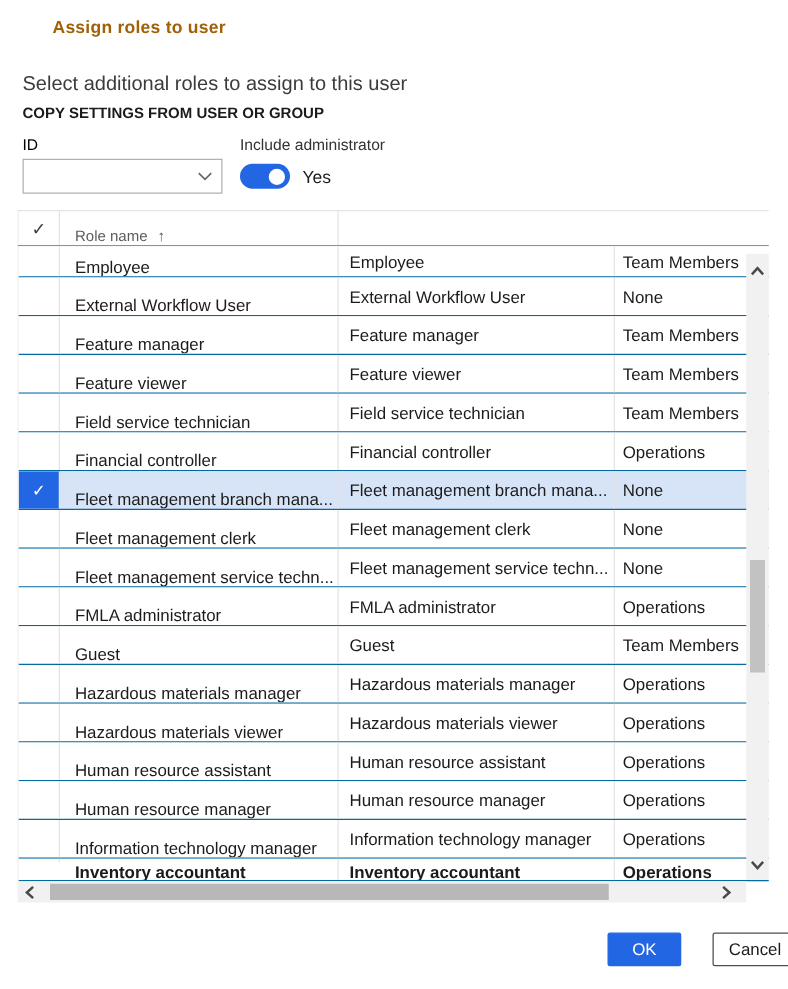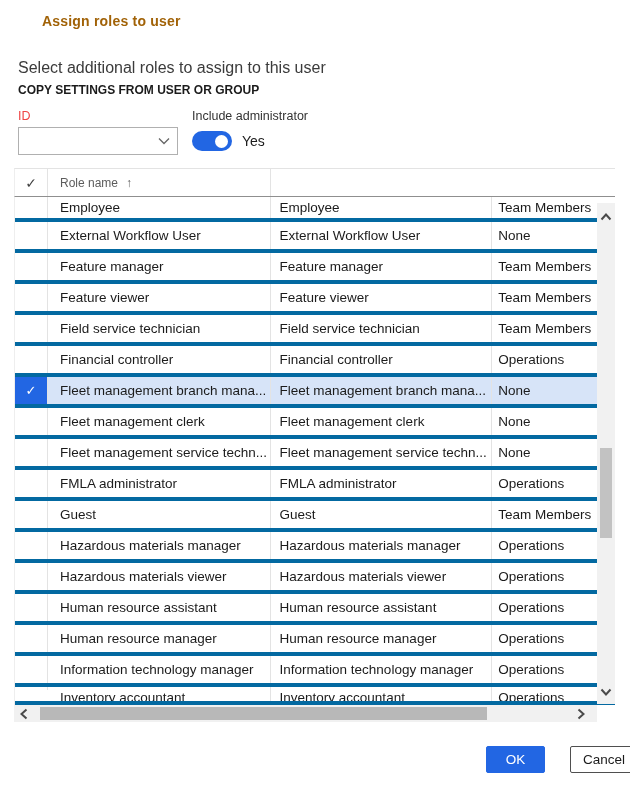--- a/index.html
+++ b/index.html
@@ -3,44 +3,44 @@
 <meta charset="utf-8">
 <style>
   * { margin:0; padding:0; box-sizing:border-box; }
   html,body { width:630px; height:791px; background:#fff; font-family:"Liberation Sans", sans-serif; overflow:hidden; }
   .abs { position:absolute; }
 
   .dlg-title { left:18px; top:13px; font-size:14px; font-weight:600; color:#a16207; letter-spacing:.2px;margin-left:24px; }
   .dlg-subtitle { left:18px; top:59px; font-size:16px; color:#3b3b3b; }
   .section-heading { left:18px; top:83px; font-size:12px; font-weight:700; color:#1b1b1b; }
 
-  .id-label { left:18px; top:109px; font-size:12.5px; color:#ef4444; }
+  .id-label { left:18px; top:109px; font-size:12.5px; color:#000000; }
   .combobox { left:18px; top:127px; width:160px; height:28px; border:1px solid #b0b0b0; background:#fff; cursor:pointer; }
   .combobox input { position:absolute; left:6px; top:2px; width:128px; height:22px; border:none; outline:none; font-size:13px; font-family:inherit; }
   .combobox .chev { position:absolute; right:7px; top:9px; }
 
   .incl-label { left:192px; top:109px; font-size:12.5px; color:#333; }
   .toggle { left:192px; top:131px; width:40px; height:20px; border-radius:10px; background:#2266E3; cursor:pointer; }
   .toggle .knob { position:absolute; right:4px; top:3.5px; width:13px; height:13px; border-radius:50%; background:#fff; }
   .toggle-state { left:242px; top:133px; font-size:14px; color:#1b1b1b; }
 
   .grid { left:14px; top:168px; width:601px; height:554px; font-size:13.5px; color:#1b1b1b; }
   .grid-header { display:flex; height:29px; align-items:center; border-top:1px solid #e3e3e3; border-bottom:1px solid #8f8f8f; border-left:1px solid #eee; color:#5c5c5c; font-size:12px; }
   .hc { height:100%; display:flex; align-items:center; }
   .col-check { width:33px; justify-content:center; border-right:1px solid #e3e3e3; }
-  .col-role { width:223px; padding-left:12px; border-right:1px solid #e3e3e3; }
+  .col-role { width:223px; padding-left:12px; border-right:1px solid #e3e3e3;align-items:flex-end; }
   .col-label { width:222px; padding-left:9px; border-right:1px solid #e3e3e3; }
   .col-license { width:123px; padding-left:6px; }
   .hdr-check { color:#424242; font-size:14px; }
   .sort-arrow { margin-left:8px; font-size:12px; color:#5c5c5c; }
 
   .grid-body { border-left:1px solid #eee; }
-  .row { display:flex; height:31px; align-items:center; border-bottom:4px solid #0369a1; overflow:hidden; cursor:pointer; background:#fff; }
+  .row { display:flex; height:31px; align-items:center; border-bottom:1px solid #0369a1; overflow:hidden; cursor:pointer; background:#fff; }
   .row:first-child { height:25px; }
-  .row:last-child { height:18px; align-items:flex-start; }
+  .row:last-child { height:18px; align-items:flex-start;font-weight:bold; }
   .row:last-child .hc { padding-top:3px; height:auto; }
   .cell-check { color:transparent; font-size:13px; }
   .row.selected { background:#d7e4f8; }
   .row.selected .cell-check { background:#2266E3; color:#fff; }
   .cell-text { white-space:nowrap; overflow:hidden; }
 
   .vscroll { position:absolute; right:0; top:35px; width:18px; height:501px; background:#f1f1f1; }
   .vscroll .arrow-up { position:absolute; top:10px; left:3px; }
   .vscroll .arrow-down { position:absolute; bottom:8px; left:3px; }
   .vscroll .thumb { position:absolute; left:3px; width:12px; top:245px; height:90px; background:#c2c2c2; cursor:pointer; }

